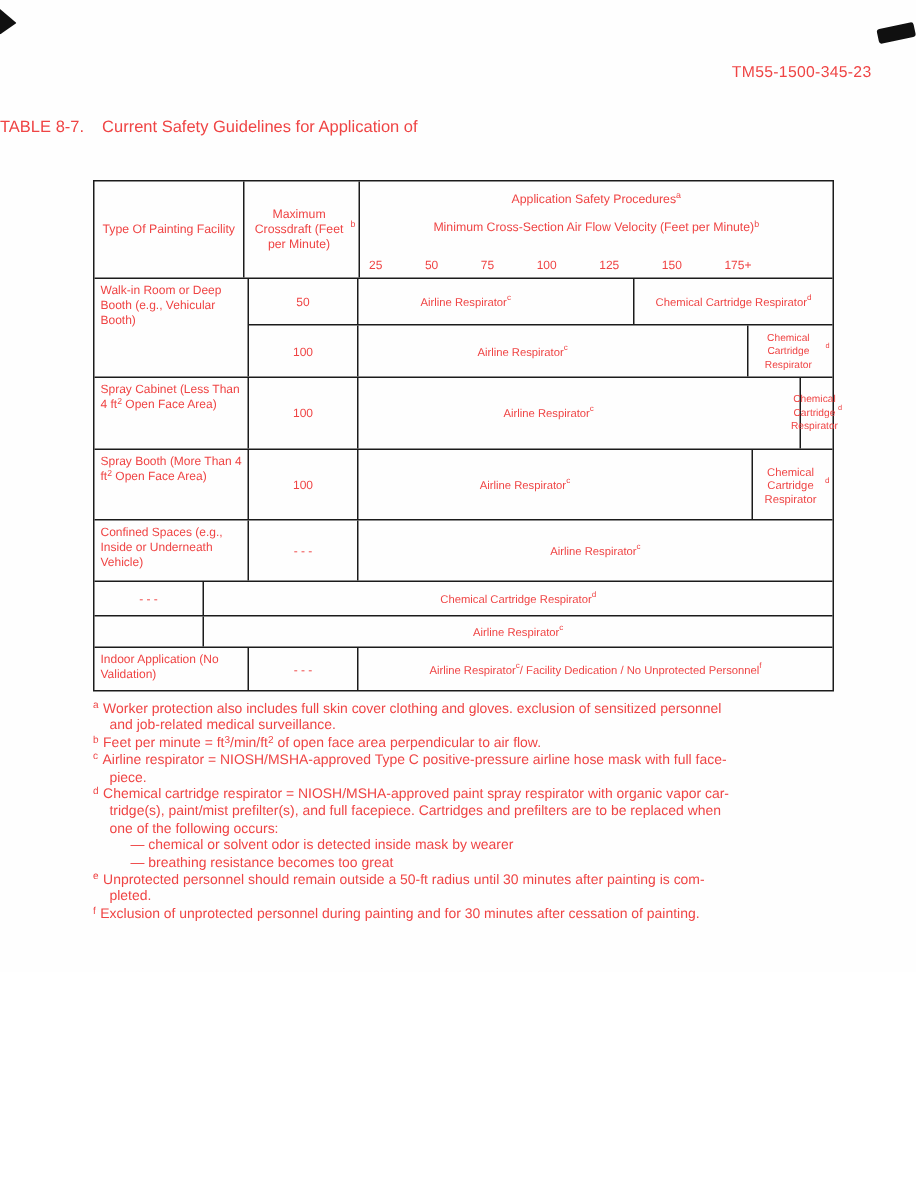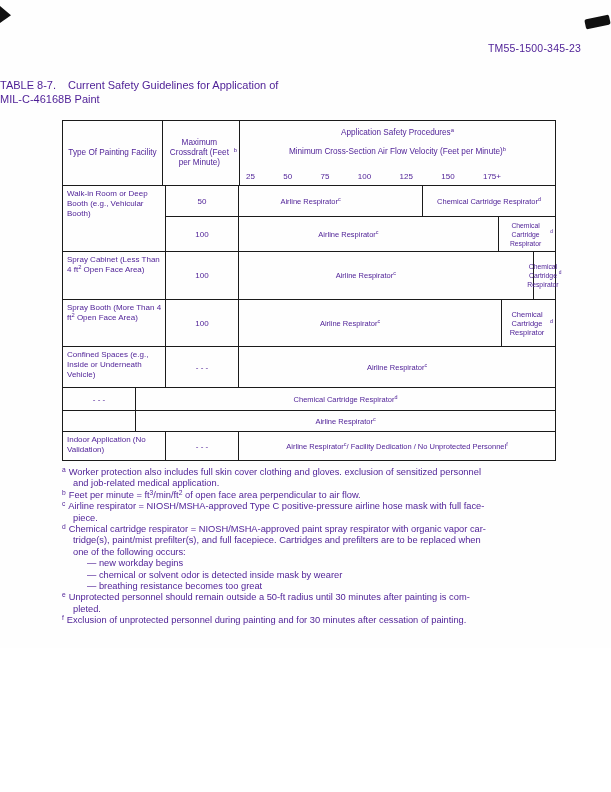--- a/index.html
+++ b/index.html
@@ -1,17 +1,17 @@
 <!DOCTYPE html>
 <html><head>
 <meta charset="utf-8">
 <style>
   html,body{margin:0;padding:0;background:#ffffff;}
   .page{position:relative;width:611px;height:648px;background:#fefefdl;background:#fefefe;
-        font-family:"Liberation Sans",sans-serif;color:#4c1d95;overflow:hidden;}
+        font-family:"Liberation Sans",sans-serif;color:#ef4444;overflow:hidden;}
 
   sup{font-size:0.72em;line-height:0;vertical-align:baseline;position:relative;top:-0.45em;}
 
   
   .artifact{position:absolute;background:#101010;}
   .art-tl{left:0;top:6px;width:11px;height:17px;clip-path:polygon(0 0,100% 55%,0 100%);}
   .art-tr{right:1px;top:17px;width:25px;height:10px;transform:rotate(-12deg);border-radius:2px;}
   .art-bl{left:5px;top:743px;width:9px;height:14px;transform:rotate(6deg);}
   .art-br{right:0;top:766px;width:21px;height:22px;border-radius:3px 2px 2px 6px;}
   .art-dot{left:415px;top:755px;width:3px;height:3px;border-radius:50%;}
@@ -68,21 +68,20 @@
   <div class="artifact art-bl"></div>
   <div class="artifact art-br"></div>
   <div class="artifact art-dot"></div>
 
   <div class="doc-num">TM55-1500-345-23</div>
 
   <div class="title">
     <div>
       <span>TABLE 8-7.</span><span class="title-gap"></span><span>Current Safety Guidelines for Application of</span>
     </div>
-    <div>MIL-C-46168B Paint</div>
   </div>
 
   <div class="table-wrap">
 
     <div class="trow hrow">
       <div class="colf hcell">Type Of Painting Facility</div>
       <div class="colc hcell">
           <span>Maximum Crossdraft (Feet per Minute)</span>
           <sup>b</sup>
         </div>
@@ -224,34 +223,33 @@
           </div>
         </div>
       </div>
     </div>
 
   </div>
 
   <div class="fn-block">
     <div>
       <div class="fn-line"><sup>a</sup><span>Worker protection also includes full skin cover clothing and gloves. exclusion of sensitized personnel</span></div>
-      <div class="fn-line cont"><span>and job-related medical application.</span></div>
+      <div class="fn-line cont"><span>and job-related medical surveillance.</span></div>
     </div>
     <div>
       <div class="fn-line"><sup>b</sup><span>Feet per minute = ft</span><sup>3</sup><span>/min/ft</span><sup>2</sup><span> of open face area perpendicular to air flow.</span></div>
     </div>
     <div>
       <div class="fn-line"><sup>c</sup><span>Airline respirator = NIOSH/MSHA-approved Type C positive-pressure airline hose mask with full face-</span></div>
       <div class="fn-line cont"><span>piece.</span></div>
     </div>
     <div>
       <div class="fn-line"><sup>d</sup><span>Chemical cartridge respirator = NIOSH/MSHA-approved paint spray respirator with organic vapor car-</span></div>
       <div class="fn-line cont"><span>tridge(s), paint/mist prefilter(s), and full facepiece. Cartridges and prefilters are to be replaced when</span></div>
       <div class="fn-line cont"><span>one of the following occurs:</span></div>
-      <div class="fn-line item"><span>— new workday begins</span></div>
       <div class="fn-line item"><span>— chemical or solvent odor is detected inside mask by wearer</span></div>
       <div class="fn-line item"><span>— breathing resistance becomes too great</span></div>
     </div>
     <div>
       <div class="fn-line"><sup>e</sup><span>Unprotected personnel should remain outside a 50-ft radius until 30 minutes after painting is com-</span></div>
       <div class="fn-line cont"><span>pleted.</span></div>
     </div>
     <div>
       <div class="fn-line"><sup>f</sup><span>Exclusion of unprotected personnel during painting and for 30 minutes after cessation of painting.</span></div>
     </div>

